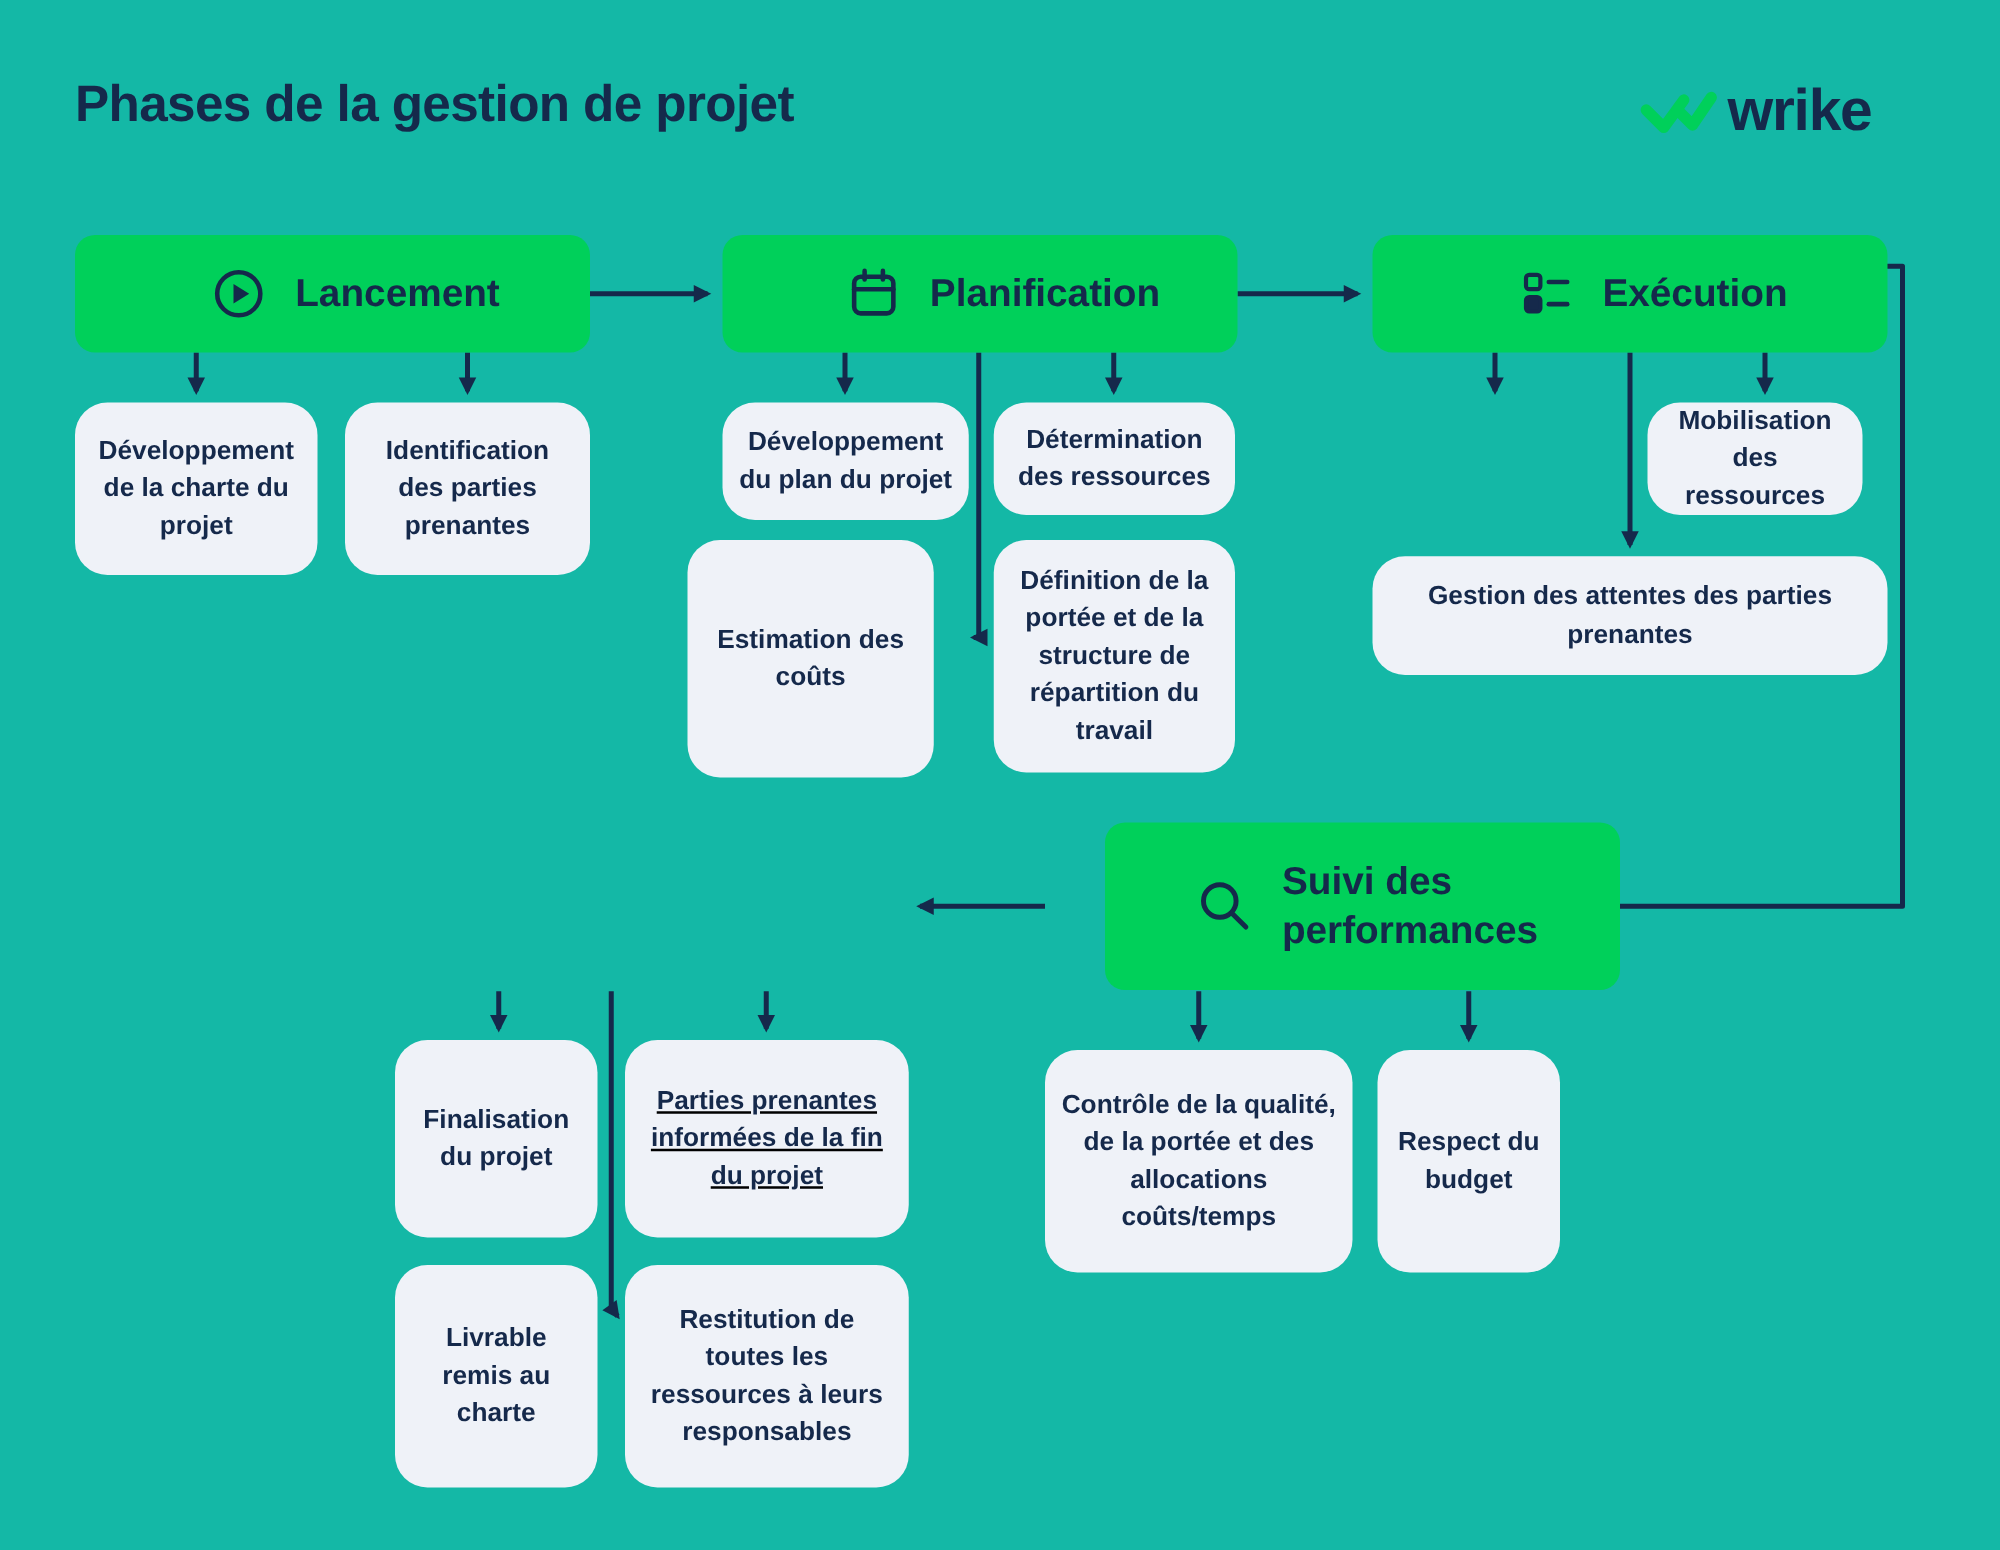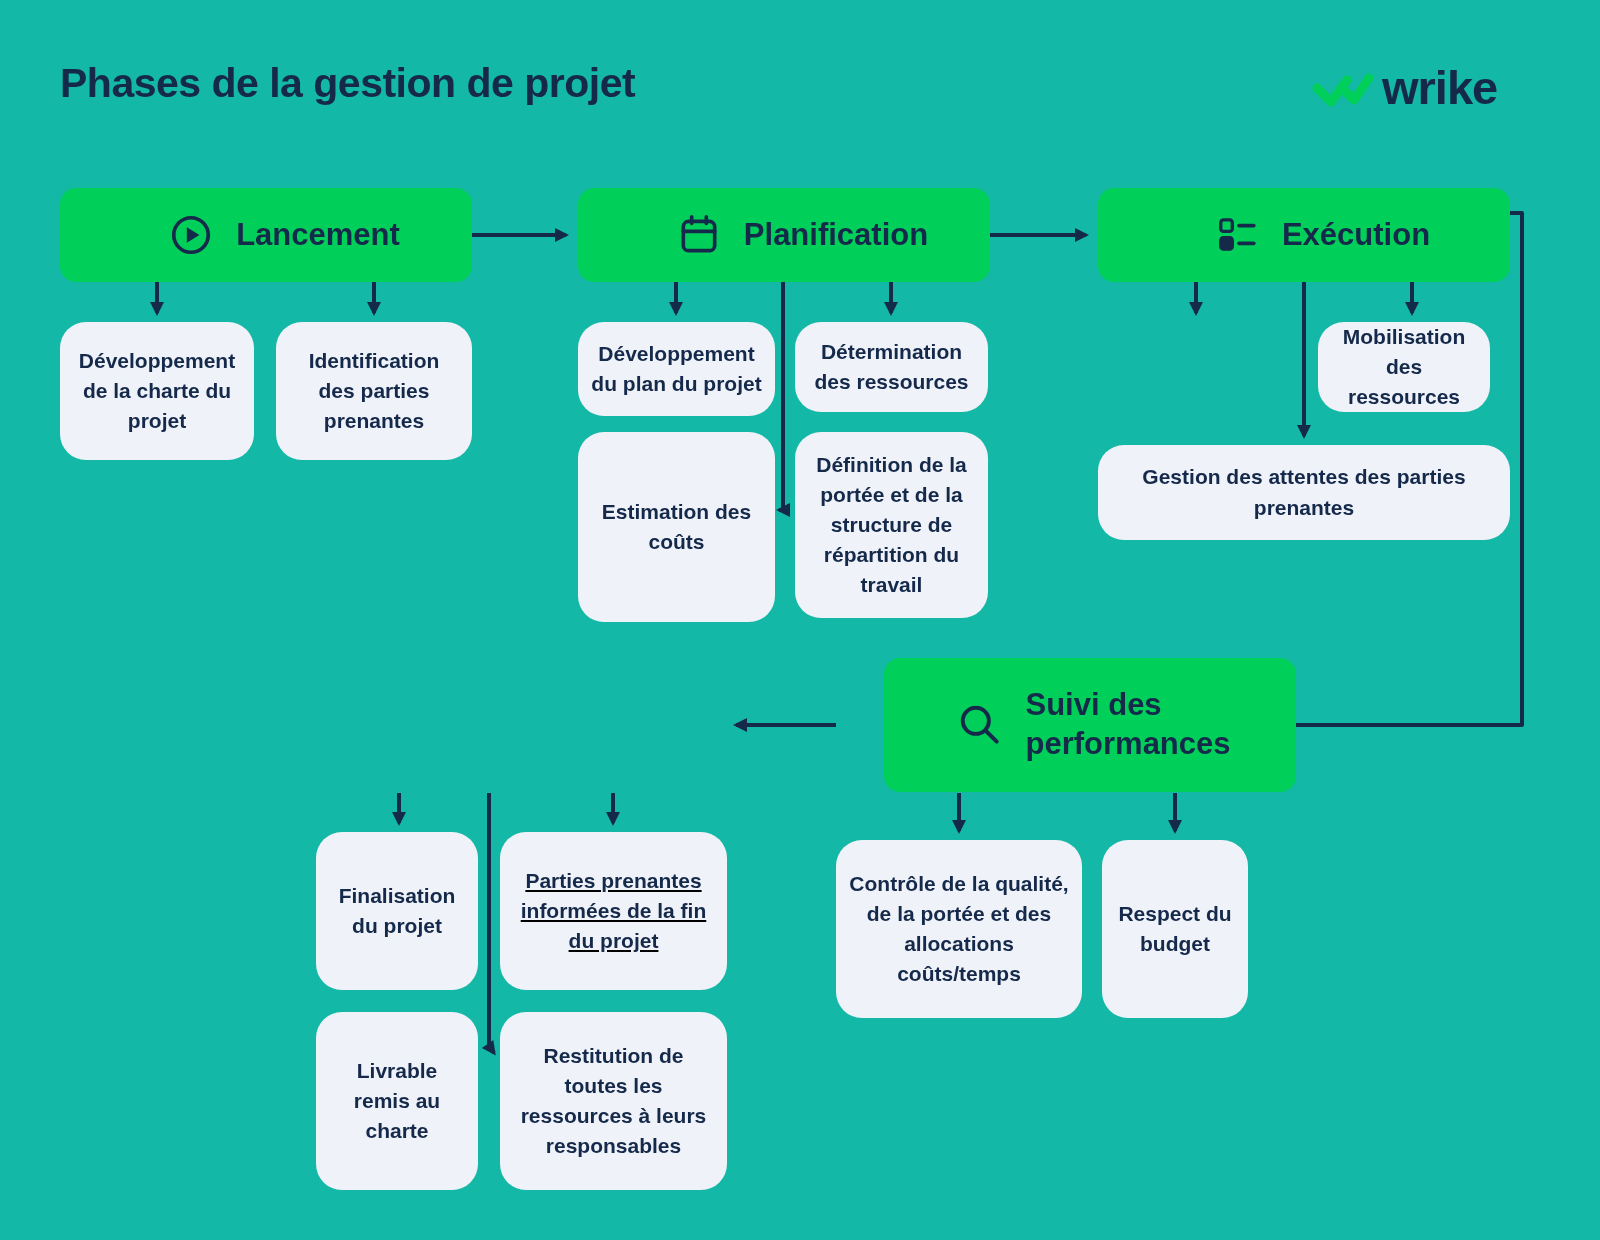--- a/index.html
+++ b/index.html
@@ -116,21 +116,21 @@
   <div class="task" style="left:276px; top:322px; width:196px; height:138px;">
     <span>Identification des parties prenantes</span>
   </div>
 
   <div class="task" style="left:578px; top:322px; width:197px; height:94px;">
     <span>Développement du plan du projet</span>
   </div>
   <div class="task" style="left:795px; top:322px; width:193px; height:90px;">
     <span>Détermination des ressources</span>
   </div>
-  <div class="task" style="left:578px; top:432px; width:197px; height:190px;">
+  <div class="task" style="left:550px; top:432px; width:197px; height:190px;">
     <span>Estimation des coûts</span>
   </div>
   <div class="task" style="left:795px; top:432px; width:193px; height:186px;">
     <span>Définition de la portée et de la structure de répartition du travail</span>
   </div>
 
   <div class="task" style="left:1318px; top:322px; width:172px; height:90px;">
     <span>Mobilisation des ressources</span>
   </div>
   <div class="task" style="left:1098px; top:445px; width:412px; height:95px;">

